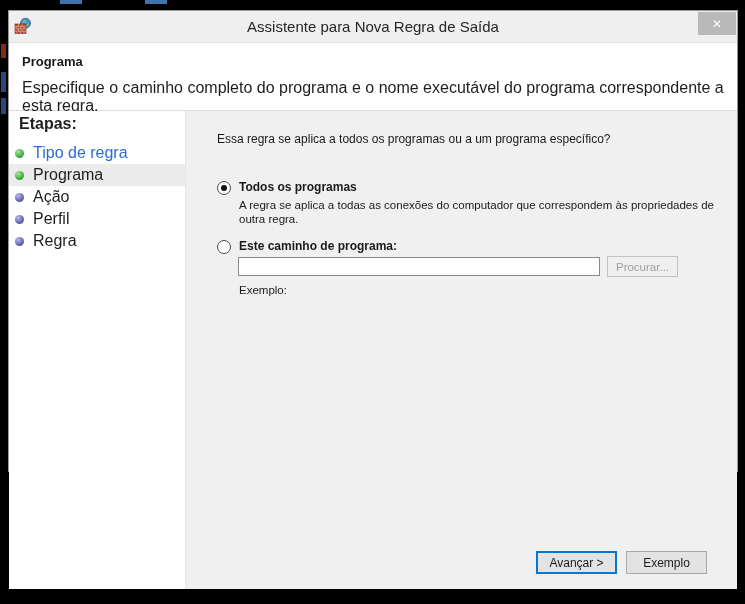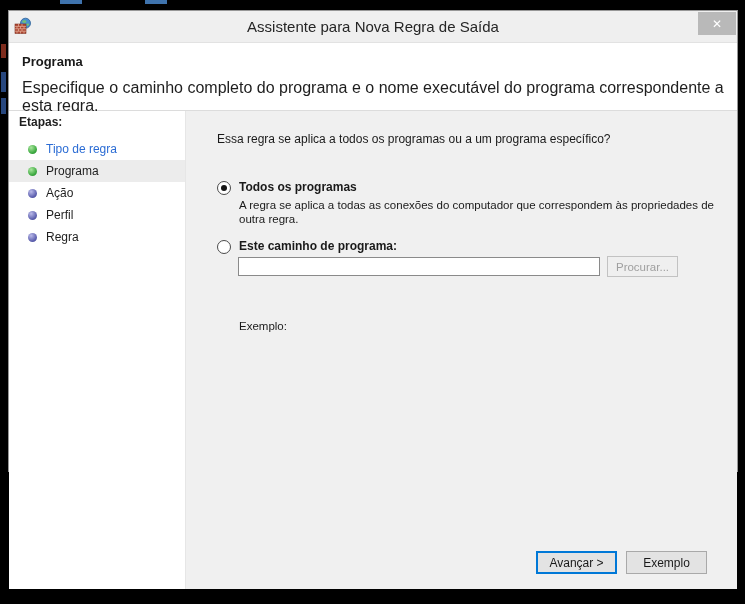--- a/index.html
+++ b/index.html
@@ -34,25 +34,25 @@
   
   .header{height:67px;background:#ffffff;padding-left:13px;box-sizing:border-box;}
   .header-title{font-weight:bold;font-size:13px;color:#1a1a1a;padding-top:11px;}
   .header-desc{font-size:16px;color:#1e1e1e;margin-top:10px;}
   .hdiv{height:1px;background:#dcdcdc;}
 
   
   .content{display:flex;height:478px;}
   .sidebar{
     width:177px;background:#ffffff;border-right:1px solid #e6e6e6;
-    box-sizing:border-box;font-size:12px;color:#1e1e1e;
+    box-sizing:border-box;font-size:16px;color:#1e1e1e;
   }
   .sidebar-title{font-weight:bold;padding:4px 0 0 10px;}
   .steps{margin-top:9px;}
-  .step{height:22px;display:flex;align-items:center;padding-left:19px;}
+  .step{height:22px;display:flex;align-items:center;padding-left:6px;}
   .step.active{background:#ececec;}
   .bullet{width:9px;height:9px;border-radius:50%;margin-right:9px;flex:0 0 auto;}
   .bullet.done{background:radial-gradient(circle at 35% 30%, #a9e69d, #3aa83e 65%, #2c7e31);}
   .bullet.pending{background:radial-gradient(circle at 35% 30%, #babae9, #5c5fae 65%, #45488f);}
   .step-label.link{color:#2b6cd4;}
 
   .main{flex:1;position:relative;background:#f0f0f0;font-size:12px;color:#1a1a1a;}
   .question{position:absolute;left:31px;top:21px;}
 
   .radio{
@@ -68,21 +68,21 @@
   .path-input{
     position:absolute;left:52px;top:146px;width:354px;height:17px;
     border:1px solid #8a8a8a;background:#fff;font-size:12px;padding:0 3px;
     font-family:"Liberation Sans", sans-serif;
   }
   .browse-btn{
     position:absolute;left:421px;top:145px;width:71px;height:21px;
     background:#efefef;border:1px solid #c2c2c2;color:#9f9f9f;
     font-size:11.5px;font-family:"Liberation Sans", sans-serif;
   }
-  .example{position:absolute;left:53px;top:172px;font-size:11.5px;line-height:14px;display:flex;margin-top:36px;}
+  .example{position:absolute;left:53px;top:172px;font-size:11.5px;line-height:14px;display:flex;}
   .example .ex-label{width:68px;flex:0 0 auto;}
 
   .footer-btn{
     position:absolute;top:440px;width:81px;height:23px;
     background:#e3e3e3;border:1px solid #a9a9a9;color:#1a1a1a;
     font-size:12px;font-family:"Liberation Sans", sans-serif;
   }
   .footer-btn.back{left:262px;}
   .footer-btn.next{left:350px;border:2px solid #0078d7;}
   .footer-btn.cancel{left:440px;}

